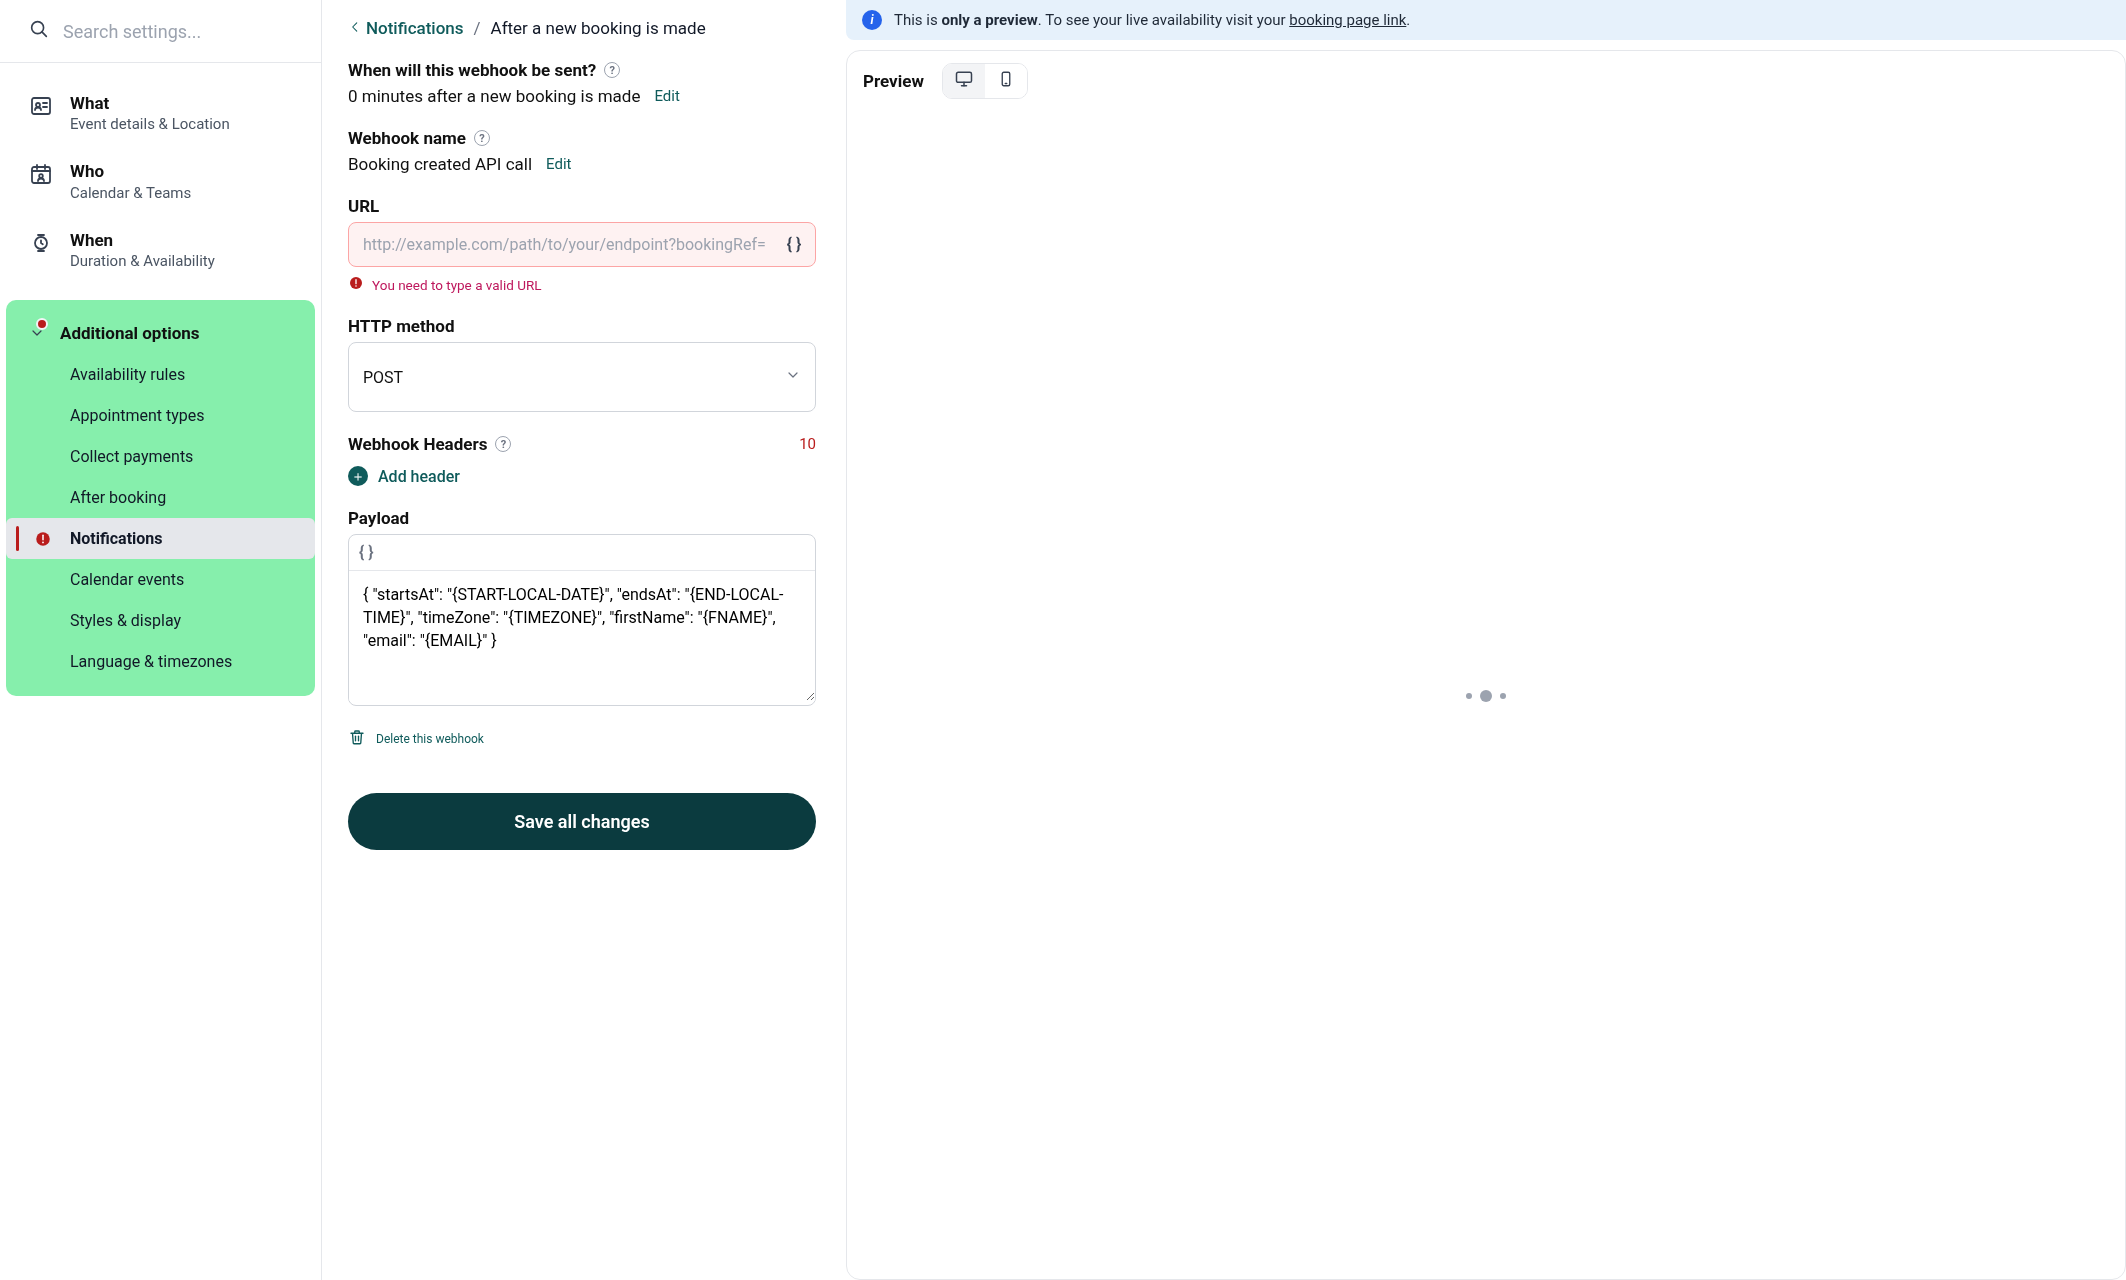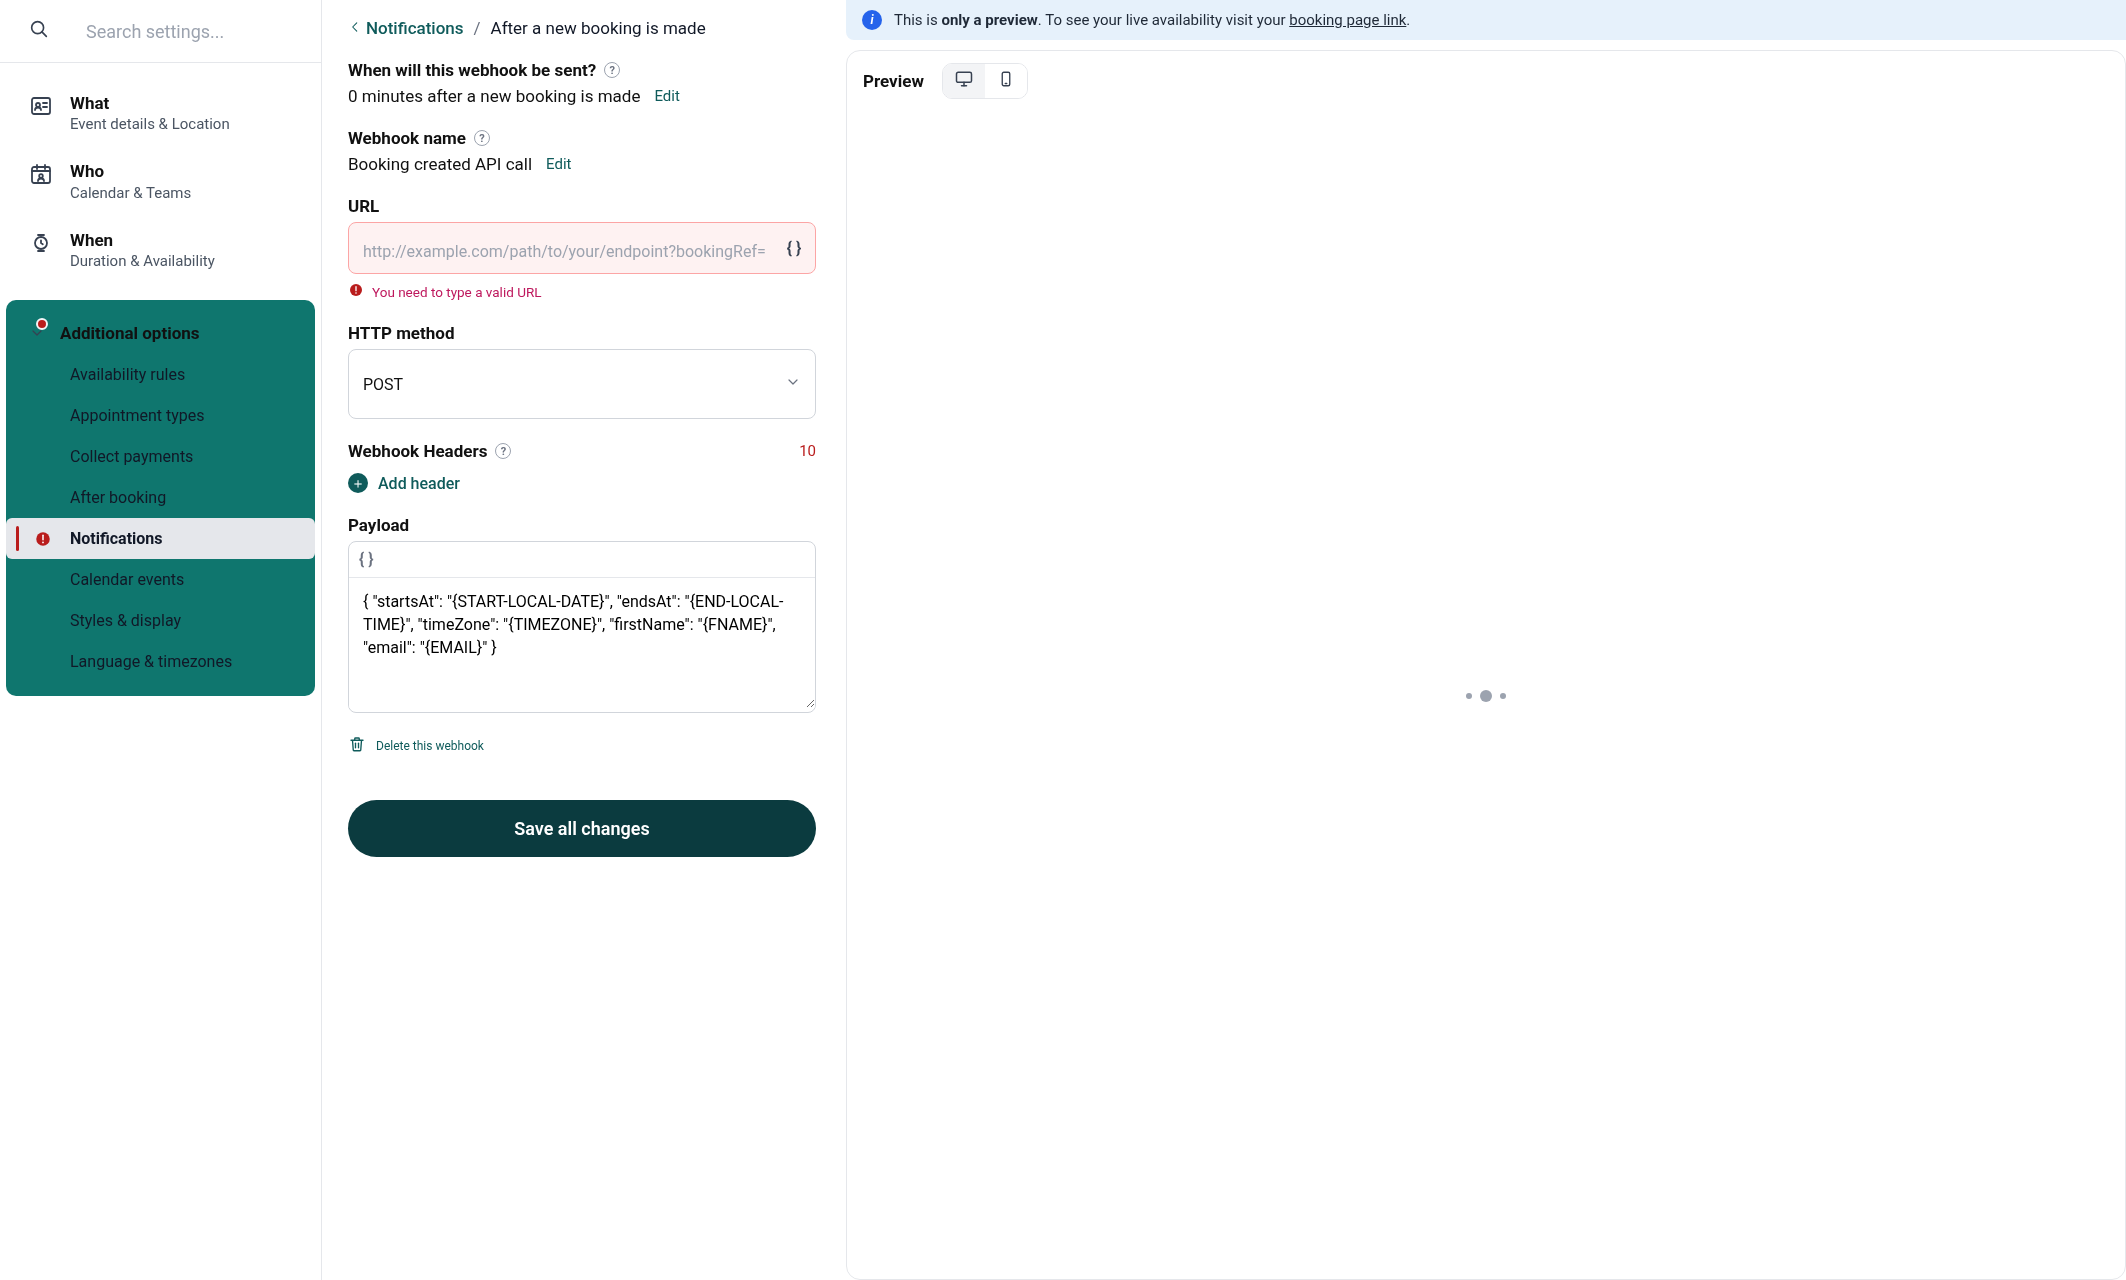--- a/index.html
+++ b/index.html
@@ -1,31 +1,31 @@
 <!DOCTYPE html>
 <html><head>
   <meta charset="utf-8">
   <style>
     * { box-sizing: border-box; margin: 0; padding: 0; font-family: -apple-system, BlinkMacSystemFont, "Segoe UI", Roboto, Helvetica, Arial, sans-serif; }
     body { display: flex; height: 100vh; overflow: hidden; color: #111; background: #fff; }
 
     
     .sidebar { width: 322px; border-right: 1px solid #e5e7eb; display: flex; flex-direction: column; }
-    .search-wrap { display: flex; align-items: center; gap: 36px; padding: 18px 28px 18px 28px; border-bottom: 1px solid #e5e7eb; }
+    .search-wrap { display: flex; align-items: center; gap: 13px; padding: 18px 28px 18px 28px; border-bottom: 1px solid #e5e7eb; }
     .search-wrap svg { flex: 0 0 auto; }
     .search-input { border: none; outline: none; font-size: 18px; color: #6b7280; width: 100%; background: transparent; }
     .search-input::placeholder { color: #9ca3af; }
 
     .primary-nav { padding: 16px 6px; }
     .pnav-item { display: flex; gap: 16px; padding: 14px 22px; border-radius: 8px; cursor: pointer; }
     .pnav-icon { width: 26px; height: 26px; flex: 0 0 26px; display:flex; align-items:center; justify-content:center; }
     .pnav-title { font-weight: 700; font-size: 17px; line-height: 1.2; }
     .pnav-sub   { font-size: 15px; color: #4b5563; margin-top: 2px; }
 
-    .section-group { background: #0f766e; border-radius: 10px; margin: 0 6px 12px; padding: 12px 0 14px; }
+    .section-group { background: #86efac; border-radius: 10px; margin: 0 6px 12px; padding: 12px 0 14px; }
     .section-header { display: flex; align-items: center; gap: 12px; padding: 10px 20px; cursor: pointer; position: relative;}
     .section-header .chev { width: 22px; height:22px; display:flex; align-items:center; justify-content:center; position:relative;}
     .section-header .badge { position:absolute; top:-4px; left:10px; width:12px; height:12px; border-radius:50%; background:#b91c1c; border:2px solid #f3f4f6;}
     .section-header .label { font-weight: 700; font-size: 17px; }
 
     .sub-list { list-style: none; }
     .sub-item { padding: 11px 20px 11px 64px; font-size: 16px; color:#111827; cursor:pointer; position:relative; border-radius:6px;}
     .sub-item.active { background:#e5e7eb; font-weight:700; }
     .sub-item.active::before { content:""; position:absolute; left:10px; top:8px; bottom:8px; width:3px; background:#b91c1c; border-radius:2px;}
     .sub-item .err-dot { position:absolute; left:28px; top:50%; transform:translateY(-50%); width:18px; height:18px; }
@@ -39,21 +39,21 @@
     .crumbs .sep { color:#6b7280; }
     .crumbs .current { color:#111827; }
 
     .field-block { margin-bottom: 22px; }
     .f-label { font-weight:700; font-size:17px; display:flex; align-items:center; gap:8px; margin-bottom:6px;}
     .f-label .help { width:16px; height:16px; border:1.5px solid #9ca3af; border-radius:50%; color:#6b7280; font-size:11px; display:flex; align-items:center; justify-content:center; font-weight:700;}
     .f-value { font-size:17px; display:flex; align-items:center; gap:14px; flex-wrap:wrap;}
     .edit-link { color:#0f5b5b; font-size:15px; cursor:pointer; }
 
     .url-input-wrap { position:relative; }
-    .url-input { width:100%; border:1px solid #fca5a5; background:#fef2f2; border-radius:8px; padding:19px 44px 12px 14px; font-size:16px; color:#6b7280; outline:none;}
+    .url-input { width:100%; border:1px solid #fca5a5; background:#fef2f2; border-radius:8px; padding:12px 44px 12px 14px; font-size:16px; color:#6b7280; outline:none;}
     .url-input::placeholder{ color:#9ca3af; }
     .url-brace { position:absolute; right:10px; top:50%; transform:translateY(-50%); width:24px; height:24px; display:flex; align-items:center; justify-content:center; color:#374151; font-weight:700;}
     .url-error { display:flex; align-items:center; gap:8px; margin-top:8px; color:#be185d; font-size:13.5px;}
 
     .select { width:100%; border:1px solid #d1d5db; border-radius:8px; padding:24px 14px; font-size:16px; display:flex; justify-content:space-between; align-items:center; cursor:pointer; background:#fff;}
 
     .headers-row { display:flex; align-items:center; justify-content:space-between; }
     .headers-row .count { color:#b91c1c; font-size:15px; }
     .add-header { display:flex; align-items:center; gap:10px; color:#0f5b5b; font-size:16px; margin-top:12px; cursor:pointer; font-weight:500;}
     .add-header .plus { width:20px; height:20px; border-radius:50%; background:#0f5b5b; color:#fff; display:flex; align-items:center; justify-content:center; font-size:14px; line-height:1;}

